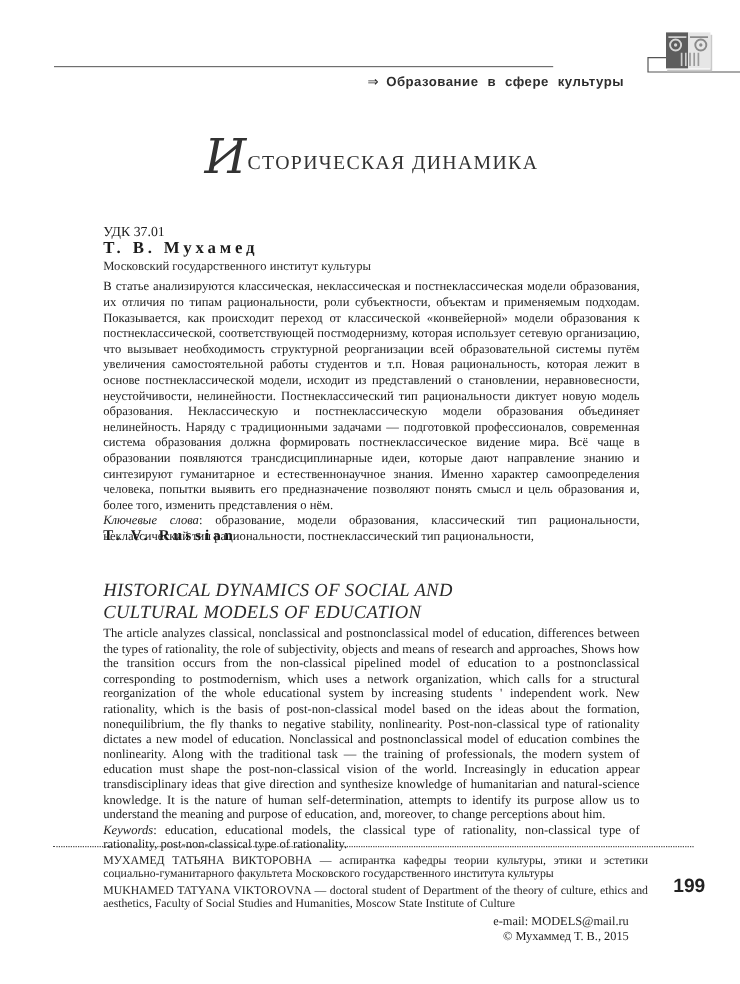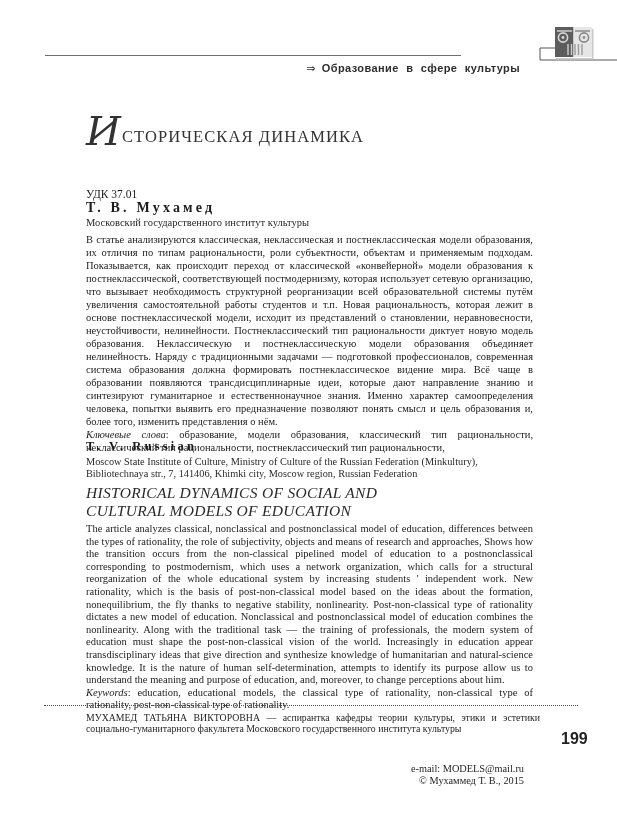--- a/index.html
+++ b/index.html
@@ -13,21 +13,21 @@
     position:absolute; top:38px; right:97px;
     font-family:"Liberation Sans", sans-serif; font-weight:bold;
     font-size:11px; color:#2e2e2e; letter-spacing:0.4px; word-spacing:4px;
     white-space:nowrap;
     margin-top:24px;
   }
   .hdr-text .arrow { margin-right:6px; font-weight:normal; }
   .hdr-rule { position:absolute; top:55px; left:45px; width:416px; height:1px; background:#6f6f6f; }
   .logo-svg { position:absolute; top:20px; left:535px; }
   
-  .title-block { position:absolute; top:110px; left:86px; width:447px; text-align:left; color:#323232; }
+  .title-block { position:absolute; top:110px; left:86px; width:447px; text-align:center; color:#323232; }
   .title-l1 { line-height:36px; white-space:nowrap; }
   .cap-i { font-family:"DejaVu Serif", serif; font-style:italic; font-size:40px; position:relative; top:3px; margin-right:1px; }
   .title-caps { font-size:16.5px; letter-spacing:1.1px; }
   .title-l2 { margin-top:5px; font-size:16.5px; letter-spacing:1.1px; line-height:20px; }
   
   .udk { position:absolute; top:188px; left:86px; font-size:11.5px; }
   .author-ru { position:absolute; top:200px; left:86px; font-size:14px; font-weight:bold; letter-spacing:3.2px; }
   .affil-ru { position:absolute; top:217px; left:86px; font-size:10.5px; color:#2a2a2a; }
   
   .abs-ru { position:absolute; top:233px; left:86px; width:447px; }
@@ -83,33 +83,33 @@
   <div class="udk">УДК 37.01</div>
   <div class="author-ru">Т. В. Мухамед</div>
   <div class="affil-ru">Московский государственного институт культуры</div>
 
   <div class="abs-ru">
     <p>В статье анализируются классическая, неклассическая и постнеклассическая модели образования, их отличия по типам рациональности, роли субъектности, объектам и применяемым подходам. Показывается, как происходит переход от классической «конвейерной» модели образования к постнеклассической, соответствующей постмодернизму, которая использует сетевую организацию, что вызывает необходимость структурной реорганизации всей образовательной системы путём увеличения самостоятельной работы студентов и т.п. Новая рациональность, которая лежит в основе постнеклассической модели, исходит из представлений о становлении, неравновесности, неустойчивости, нелинейности. Постнеклассический тип рациональности диктует новую модель образования. Неклассическую и постнеклассическую модели образования объединяет нелинейность. Наряду с традиционными задачами — подготовкой профессионалов, современная система образования должна формировать постнеклассическое видение мира. Всё чаще в образовании появляются трансдисциплинарные идеи, которые дают направление знанию и синтезируют гуманитарное и естественнонаучное знания. Именно характер самоопределения человека, попытки выявить его предназначение позволяют понять смысл и цель образования и, более того, изменить представления о нём.</p>
     <p><span class="kw-lead">Ключевые слова</span><span>: образование, модели образования, классический тип рациональности, неклассический тип рациональности, постнеклассический тип рациональности,</span></p>
   </div>
 
   <div class="author-en">T. V. Russian</div>
-  <div class="affil-en">Moscow State Institute of Culture, Ministry of Culture of the Russian Federation (Minkultury), Bibliotechnaya str., 7, 141406, Khimki city, Moscow region, Russian Federation</div>
 
   <div class="title-en">
     <div>HISTORICAL DYNAMICS OF SOCIAL AND</div>
     <div>CULTURAL MODELS OF EDUCATION</div>
   </div>
 
   <div class="abs-en">
     <p>The article analyzes classical, nonclassical and postnonclassical model of education, differences between the types of rationality, the role of subjectivity, objects and means of research and approaches, Shows how the transition occurs from the non-classical pipelined model of education to a postnonclassical corresponding to postmodernism, which uses a network organization, which calls for a structural reorganization of the whole educational system by increasing students ' independent work. New rationality, which is the basis of post-non-classical model based on the ideas about the formation, nonequilibrium, the fly thanks to negative stability, nonlinearity. Post-non-classical type of rationality dictates a new model of education. Nonclassical and postnonclassical model of education combines the nonlinearity. Along with the traditional task — the training of professionals, the modern system of education must shape the post-non-classical vision of the world. Increasingly in education appear transdisciplinary ideas that give direction and synthesize knowledge of humanitarian and natural-science knowledge. It is the nature of human self-determination, attempts to identify its purpose allow us to understand the meaning and purpose of education, and, moreover, to change perceptions about him.</p>
     <p><span class="kw-lead">Keywords</span><span>: education, educational models, the classical type of rationality, non-classical type of rationality, post-non-classical type of rationality.</span></p>
   </div>
 
   <div class="dotted-rule"></div>
   <div class="bio-ru">МУХАМЕД ТАТЬЯНА ВИКТОРОВНА — аспирантка кафедры теории культуры, этики и эстетики социально-гуманитарного факультета Московского государственного института культуры</div>
+  <div class="bio-en">MUKHAMED TATYANA VIKTOROVNA — doctoral student of Department of the theory of culture, ethics and aesthetics, Faculty of Social Studies and Humanities, Moscow State Institute of Culture</div>
   <div class="page-num">199</div>
   <div class="email-block">
     <div>e-mail: MODELS@mail.ru</div>
     <div>© Мухаммед Т. В., 2015</div>
   </div>
 
 </div>
 
 </body></html>

